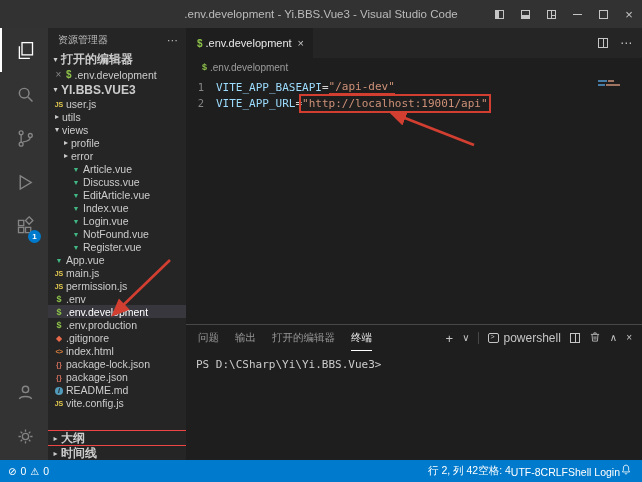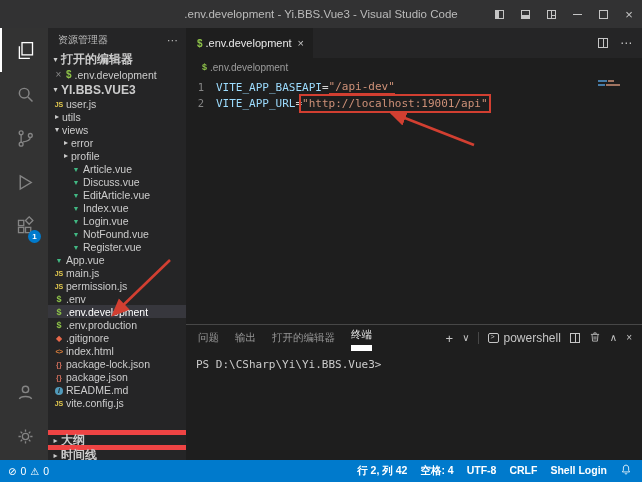--- a/index.html
+++ b/index.html
@@ -29,21 +29,21 @@
   .ab-item.active{color:#ffffff;border-left:2px solid #ffffff;}
   .ab-item svg{display:block;}
   .badge{position:absolute;right:7px;bottom:5px;width:13px;height:13px;border-radius:50%;background:#007acc;color:#fff;font-size:8px;line-height:13px;text-align:center;font-weight:bold;}
   .ab-bottom{margin-top:auto;}
   .ab-last{margin-bottom:2px;}
   
   .sidebar{width:138px;background:#252526;display:flex;flex-direction:column;flex:none;overflow:hidden;}
   .sidebar-title{height:24px;display:flex;align-items:center;justify-content:space-between;padding:0 8px 0 10px;font-size:10px;color:#bbbbbb;}
   .more{font-size:11px;color:#bbbbbb;cursor:pointer;}
   .section-header{height:15px;display:flex;align-items:center;font-size:12px;font-weight:bold;color:#cccccc;padding-left:2px;cursor:pointer;flex:none;}
-  .section-header.bordered{border-top:5px solid #ef4444;}
+  .section-header.bordered{border-top:1px solid #ef4444;}
   .sec-chev{width:11px;text-align:center;font-size:8px;color:#cccccc;}
   .chev-down::before{content:"▾";}
   .chev-right::before{content:"▸";}
   .open-item{height:15px;display:flex;align-items:center;padding-left:5px;font-size:10.5px;color:#cccccc;cursor:pointer;flex:none;}
   .oi-close{width:11px;color:#8a8a8a;font-size:10px;text-align:center;}
   .env-glyph{color:#8dc149;font-weight:bold;font-size:10px;margin:0 3px 0 2px;}
   .env-glyph.small{font-size:9px;}
   
   .tree{flex:1 1 auto;overflow:hidden;font-size:10.5px;}
   .tree-row{height:13px;display:flex;align-items:center;color:#cccccc;cursor:pointer;white-space:nowrap;}
@@ -85,34 +85,34 @@
   .red-box{outline:2px solid #d23f31;outline-offset:1px;}
   .minimap{position:absolute;top:4px;right:8px;width:36px;}
   .mm-line{height:2px;margin-bottom:2px;display:flex;gap:1px;}
   .mm-b{background:#569cd6;opacity:.75;height:2px;}
   .mm-o{background:#ce9178;opacity:.75;height:2px;}
   
   .panel{height:136px;flex:none;border-top:1px solid #474747;display:flex;flex-direction:column;background:#1e1e1e;}
   .panel-bar{height:26px;display:flex;align-items:stretch;flex:none;}
   .panel-tabs{display:flex;align-items:stretch;padding-left:12px;gap:16px;}
   .panel-tab{display:flex;align-items:center;font-size:10.5px;color:#969696;border-bottom:1px solid transparent;cursor:pointer;}
-  .panel-tab[data-active="true"]{color:#e7e7e7;border-bottom:6px solid #ffffff;}
+  .panel-tab[data-active="true"]{color:#e7e7e7;border-bottom:1px solid #ffffff;}
   .panel-actions{margin-left:auto;display:flex;align-items:center;gap:9px;padding-right:10px;color:#c5c5c5;}
   .pa-glyph{font-size:10px;cursor:pointer;line-height:1;}
   .pa-glyph.plus{font-size:13px;}
   .pa-divider{width:1px;height:12px;background:#474747;}
   .shellpick{display:flex;align-items:center;gap:4px;font-size:12px;color:#c5c5c5;cursor:pointer;}
   .shellbox{width:11px;height:10px;border:1px solid #c5c5c5;border-radius:2px;position:relative;display:inline-block;}
   .shellbox::before{content:">";position:absolute;left:1px;top:-1px;font-size:7px;color:#c5c5c5;}
   .terminal{flex:1;padding:7px 10px;font-family:"DejaVu Sans Mono","Liberation Mono",monospace;font-size:11px;color:#cccccc;cursor:text;}
   
   .statusbar{height:22px;background:#007acc;color:#ffffff;display:flex;align-items:center;font-size:10.5px;padding:0 10px 0 8px;}
   .sb-left{display:flex;align-items:center;gap:4px;cursor:pointer;}
   .sb-ico{font-size:10px;}
-  .sb-right{margin-left:auto;display:flex;align-items:flex-start;gap:13px;font-weight:bold;}
+  .sb-right{margin-left:auto;display:flex;align-items:flex-end;}
   .sb-item{cursor:pointer;white-space:nowrap;}
   
   .annotations{position:absolute;inset:0;width:642px;height:482px;pointer-events:none;z-index:50;}
 </style>
 </head>
 <body>
 
 <div class="window">
 
   <div class="titlebar">
@@ -241,27 +241,27 @@
 
           <div class="tree-row" data-indent="0" data-chevron="down">
             <span class="chev"></span>
 
             <span class="lbl">views</span>
           </div>
 
           <div class="tree-row" data-indent="1" data-chevron="right">
             <span class="chev"></span>
 
-            <span class="lbl">error</span>
+            <span class="lbl">profile</span>
           </div>
 
           <div class="tree-row" data-indent="1" data-chevron="right">
             <span class="chev"></span>
 
-            <span class="lbl">profile</span>
+            <span class="lbl">error</span>
           </div>
 
           <div class="tree-row" data-indent="1" data-icon="vue">
 
             <span class="ficon"></span>
             <span class="lbl">Article.vue</span>
           </div>
 
           <div class="tree-row" data-indent="1" data-icon="vue">
 

